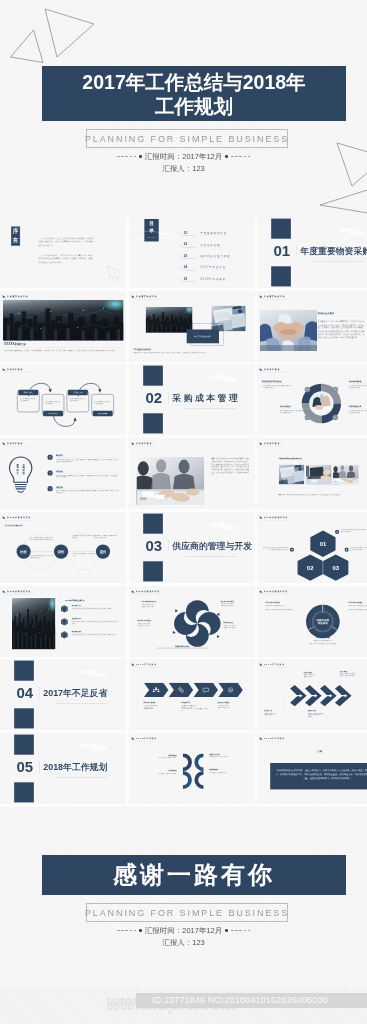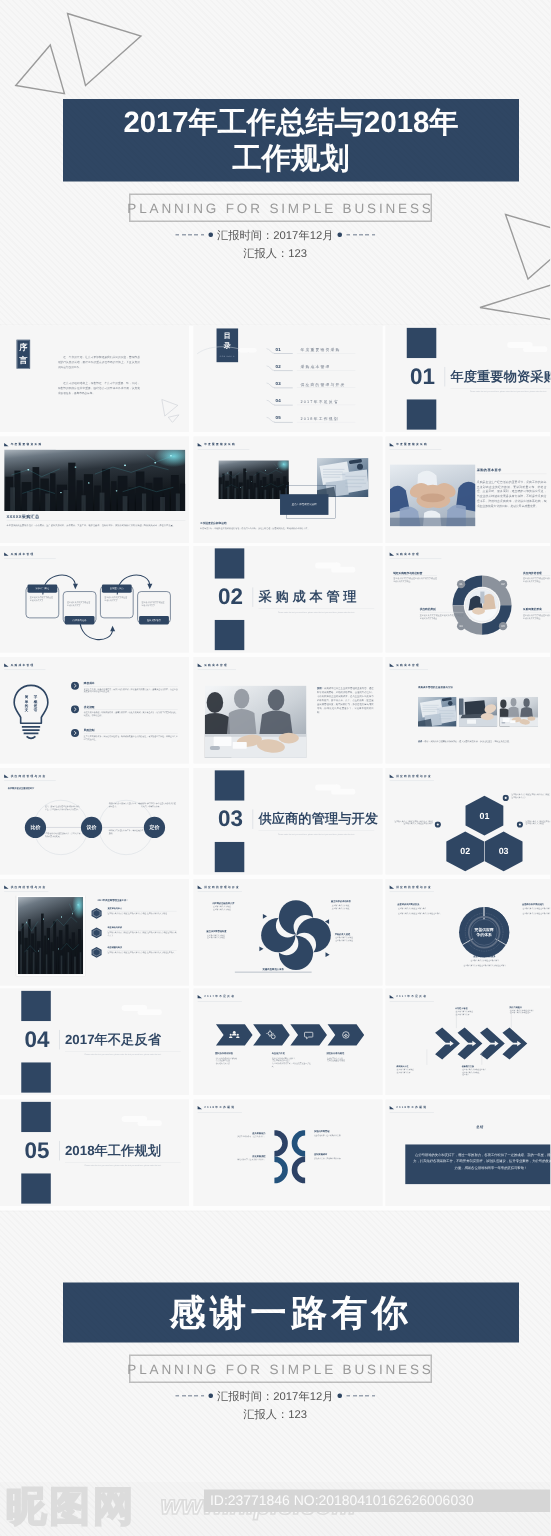--- a/index.html
+++ b/index.html
@@ -38,21 +38,21 @@
 .outro-band span{color:#fff;font-size:24px;font-weight:bold;letter-spacing:3px;}
 .outro-sub{position:absolute;left:86px;top:95px;width:200px;height:17px;border:1px solid #bdbdbd;
  display:flex;align-items:center;justify-content:center;}
 .outro-sub span{font-size:9px;color:#9a9a9a;letter-spacing:1.9px;white-space:nowrap;}
 #wm{position:absolute;left:0;top:984px;width:367px;height:40px;z-index:60;}
 .wmbrand{position:absolute;left:4px;top:2px;font-size:27px;font-weight:bold;color:#fbfbfb;
  -webkit-text-stroke:1.3px #dcdcdc;letter-spacing:2px;font-family:"DejaVu Sans",sans-serif;}
 .wmsite{position:absolute;left:107px;top:9px;font-size:18px;font-weight:bold;font-style:italic;
  color:#fbfbfb;-webkit-text-stroke:1.1px #dcdcdc;}
 #idbar{position:absolute;left:136px;top:9px;width:231px;height:15px;background:#d6d6d6;}
-#idbar span{position:absolute;left:4px;top:2.2px;font-size:9.3px;color:#fbfbfb;white-space:nowrap;}
+#idbar span{position:absolute;left:16px;top:2.2px;font-size:9.3px;color:#fbfbfb;white-space:nowrap;}
 </style>
 </head>
 <body>
 
 <div id="page">
 <div class="hero">
  <svg class="deco" width="367" height="216" style="position:absolute;left:0;top:0">
   <polygon points="10.5,57 33.5,30 43,62.5" fill="none" stroke="#9b9b9b" stroke-width="0.9"></polygon>
   <polygon points="45,9 94,24 57,57" fill="none" stroke="#9b9b9b" stroke-width="0.9"></polygon>
   <polygon points="337,143 385,157 352,186" fill="none" stroke="#9b9b9b" stroke-width="0.9"></polygon>
@@ -1143,21 +1143,20 @@
           <span class="dt"></span>
           <span class="t">汇报时间：2017年12月</span>
           <span class="dt"></span>
           <span class="dsh"></span>
         </div>
   <div class="r2">汇报人：123</div>
  </div>
 </div>
 
 <div id="wm">
- <div class="wmbrand">昵图网</div>
  <div class="wmsite">www.nipic.com</div>
  <div id="idbar">
         <span>ID:23771846 NO:20180410162626006030</span>
       </div>
 </div>
 <div class="tex" style="top:0;height:217px"></div>
     <div class="tex" style="top:807px;height:217px"></div>
   </div>
 
 </body></html>

